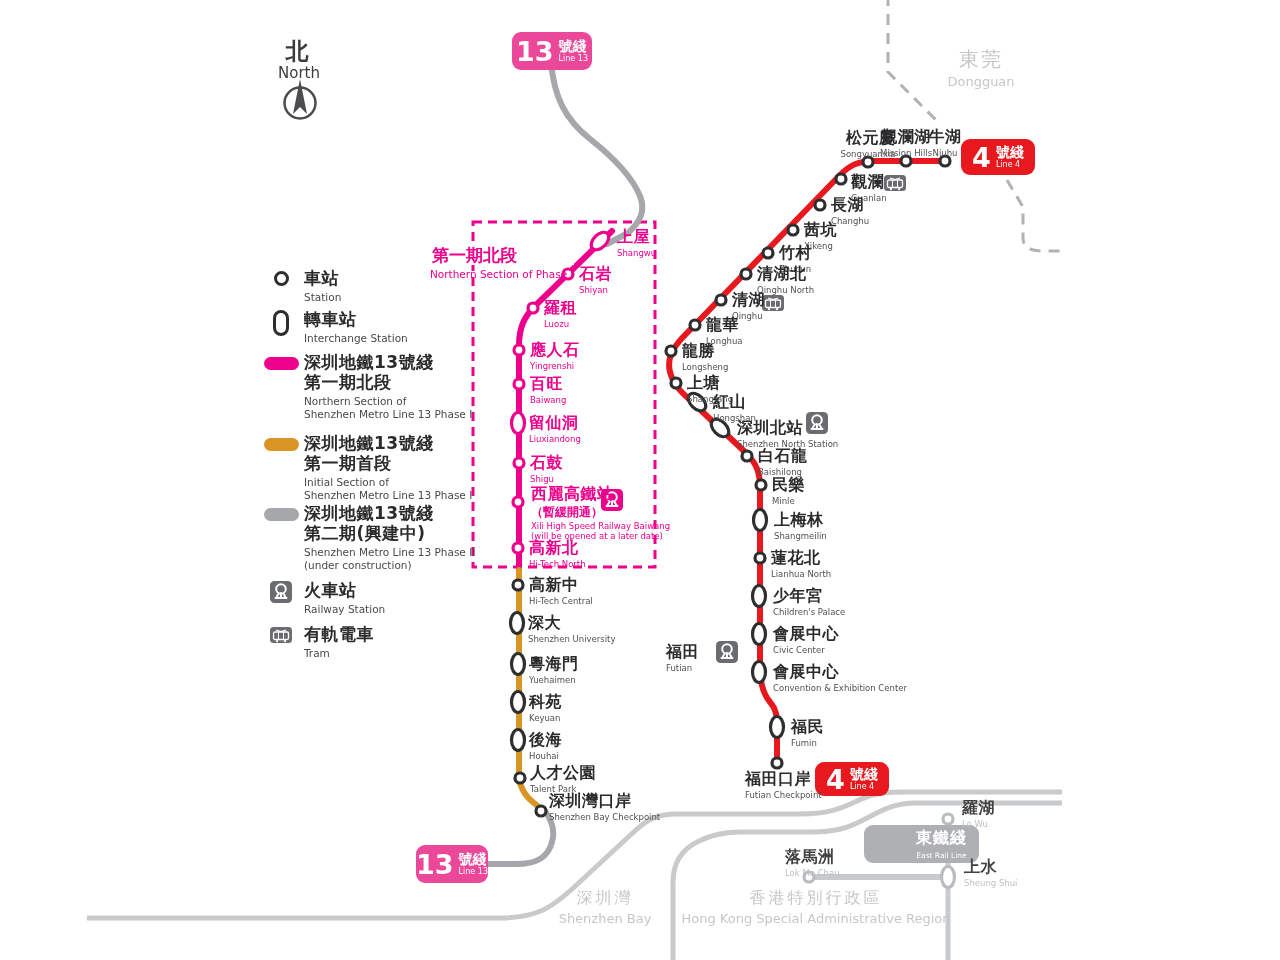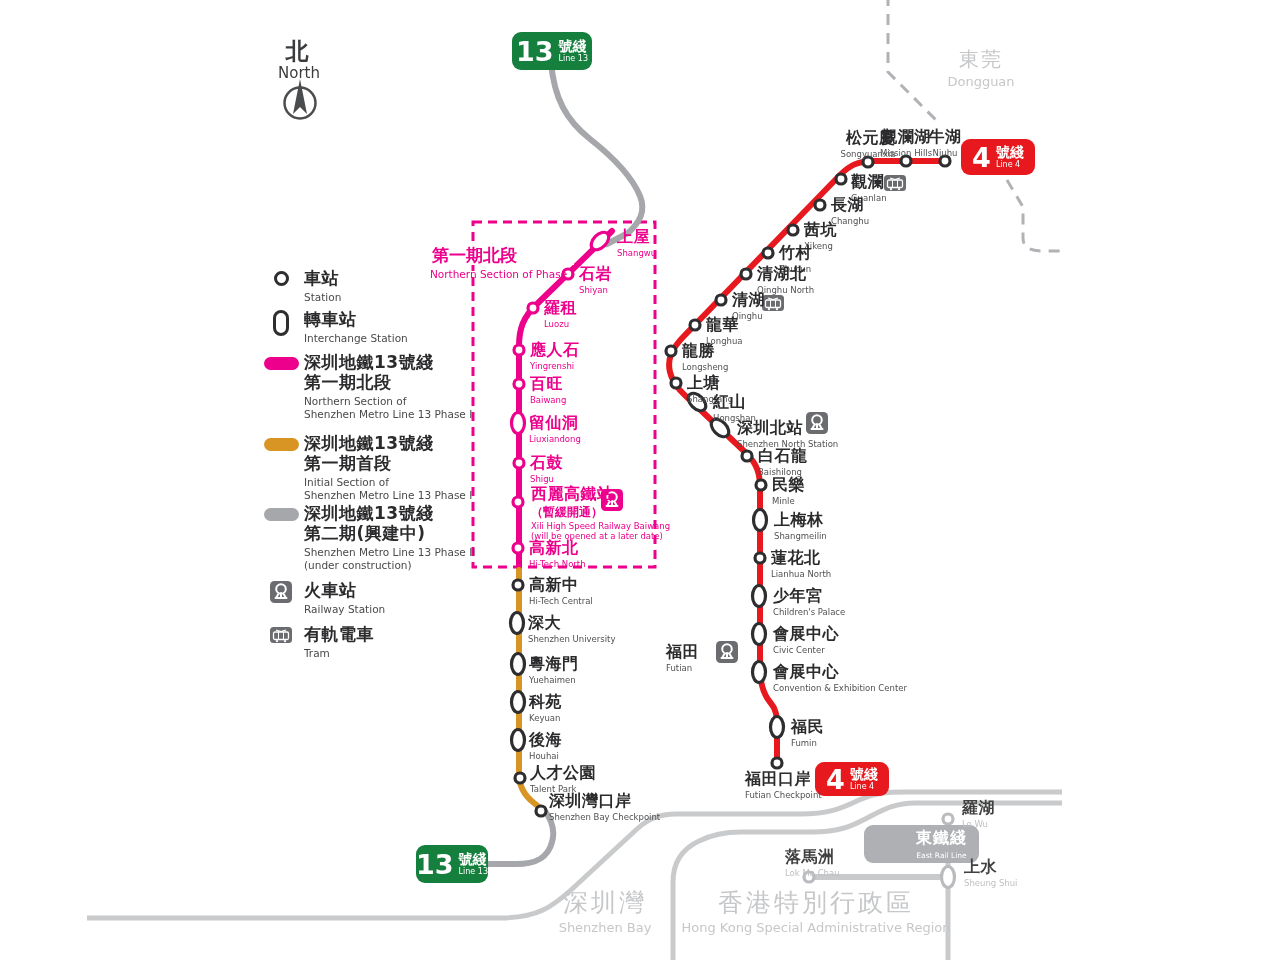--- a/index.html
+++ b/index.html
@@ -20,21 +20,21 @@
   .t-gray .zh{color:#404040;} .t-gray .en{color:#bec0c2;}
   .s-above{transform:translateX(-50%);text-align:center;}
 
   
   .dot{fill:#fff;stroke-width:3.2px;}
   .ring-pink{stroke:#ec008c;} .ring-black{stroke:#2e2e30;} .ring-gray{stroke:#b9bbbe;}
 
   
   .badge{position:absolute;display:flex;align-items:center;justify-content:center;gap:5px;
     border-radius:9px;color:#fff;}
-  .badge-orange{background:#15803d;} .badge-red{background:#e8191e;} .badge-gray{background:#aeb0b3;padding-left:40px;}
+  .badge-orange{background:#ec4899;} .badge-red{background:#e8191e;} .badge-gray{background:#aeb0b3;padding-left:40px;}
   .badge-num{font-size:27px;font-weight:700;line-height:1;}
   .badge-col{display:flex;flex-direction:column;line-height:1;gap:2px;}
   .badge-zh{font-size:14px;font-weight:600;}
   .badge-en{font-size:8px;}
   .badge-center{flex-direction:column;gap:2px;}
   .badge-center .badge-zh{font-size:16px;letter-spacing:1px;}
   .badge-center .badge-en{font-size:7.5px;}
 
   
   .lrow{position:absolute;display:flex;align-items:flex-start;}
@@ -48,21 +48,21 @@
   .bar-pink{background:#ec008c;} .bar-orange{background:#d99524;} .bar-gray{background:#a5a7aa;}
 
   
   .north-zh{position:absolute;font-size:23px;font-weight:700;color:#3b3c3e;transform:translateX(-50%);}
   .north-en{position:absolute;font-size:15px;color:#3b3c3e;transform:translateX(-50%);}
 
   
   .area{position:absolute;transform:translateX(-50%);text-align:center;color:#c5c7c9;line-height:1;}
   .area .azh{font-size:20px;letter-spacing:2px;}
   .area .aen{font-size:13px;margin-top:6px;}
-  .area-lg .azh{font-size:25px;letter-spacing:3px;}
+  .area-lg .azh{font-size:16px;letter-spacing:3px;}
 
   
   .boxlabel{position:absolute;line-height:1;}
   .boxlabel .bzh{font-size:17px;font-weight:700;color:#ec008c;background:#fff;padding:1px 2px;}
   .boxlabel .ben{font-size:10.5px;color:#ec008c;margin-top:4px;}
 </style>
 </head>
 <body>
 
 <div id="map-root">

